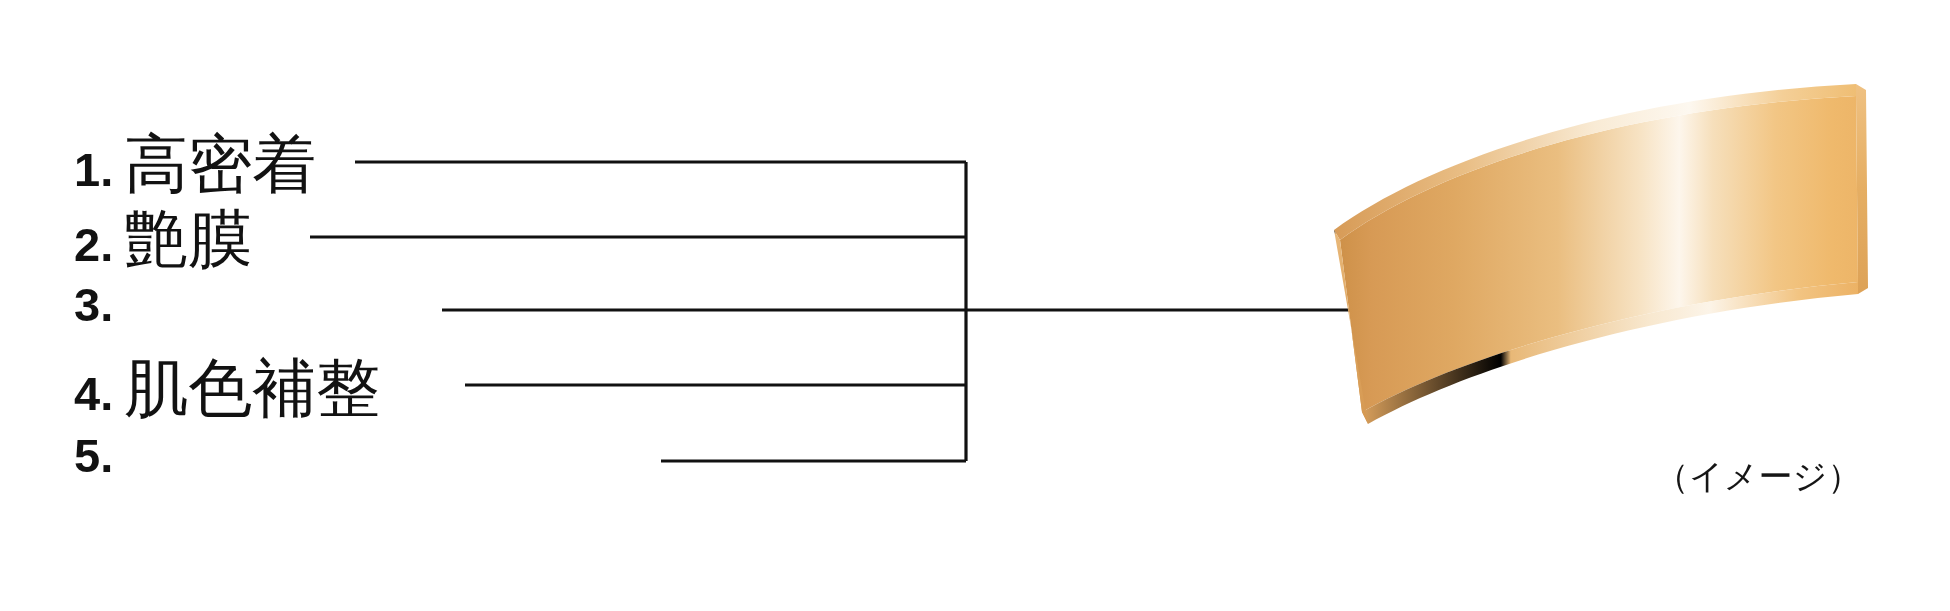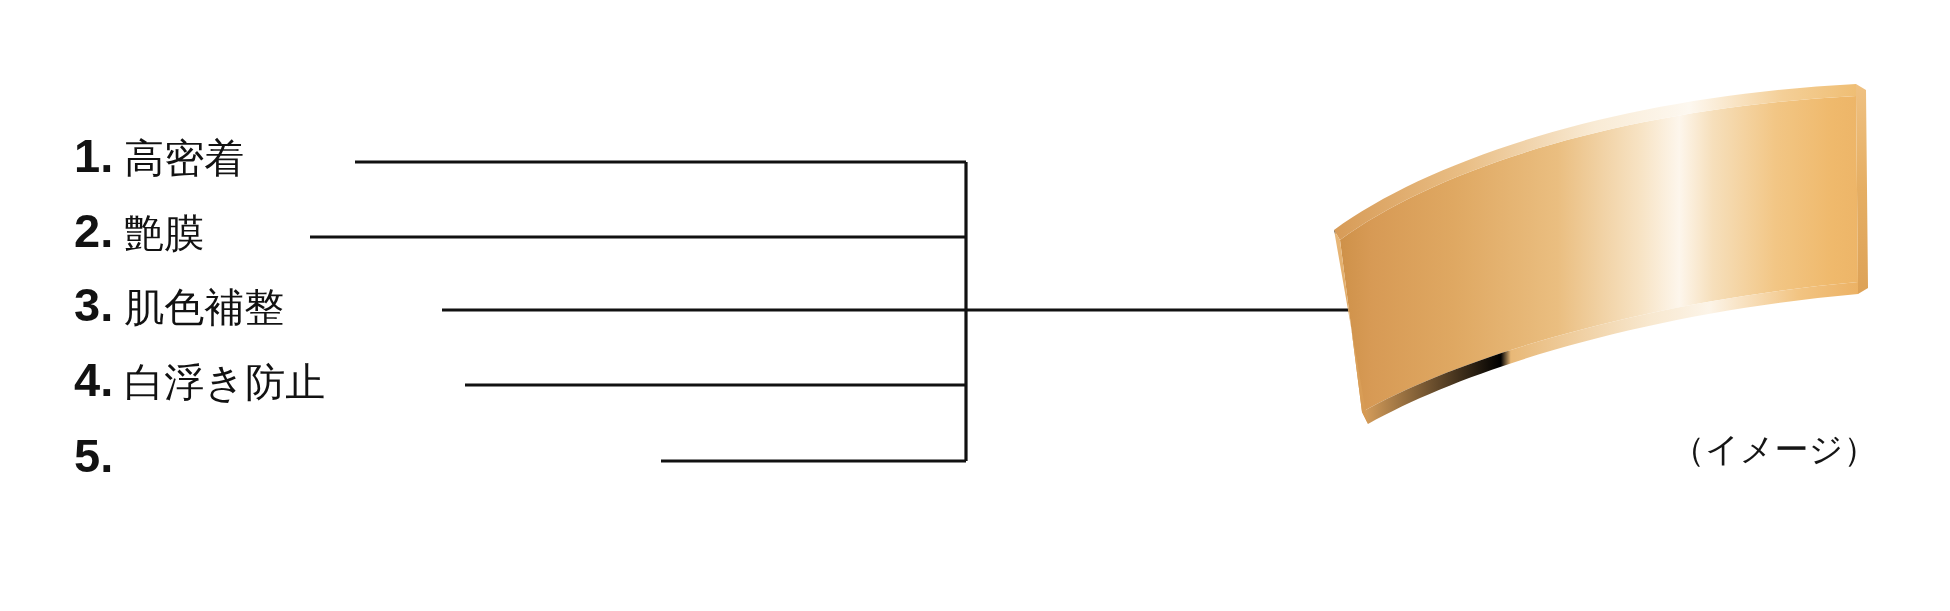--- a/index.html
+++ b/index.html
@@ -35,21 +35,21 @@
     white-space: nowrap;
   }
   .feature-num {
     font-weight: bold;
     font-size: 47px;
     letter-spacing: 0px;
     line-height: 1;
     color: #121212;
   }
   .feature-label {
-    font-size: 40px;
+    font-size: 64px;
     line-height: 1;
     margin-left: 11px;
     color: #121212;
     font-family: "DejaVu Sans", "Liberation Sans", sans-serif;
     font-weight: 400;
   }
   
   .leader-svg {
     position: absolute;
     left: 0;
@@ -62,27 +62,26 @@
   .swatch-wrap {
     position: absolute;
     left: 1300px;
     top: 70px;
     width: 600px;
     height: 420px;
   }
   .swatch-caption {
     position: absolute;
     left: 1655px;
-    top: 432px;
+    top: 459px;
     font-size: 34px;
     line-height: 1;
     color: #151515;
     font-family: "DejaVu Sans", "Liberation Sans", sans-serif;
     white-space: nowrap;
-    margin-left: 16px;
   }
 </style>
 </head>
 <body>
 
 <div id="stage">
 
   <svg class="leader-svg" viewBox="0 0 1950 611" width="1950" height="611" aria-hidden="true">
     <g id="leader-lines" stroke="#111111" stroke-width="3.2" fill="none" shape-rendering="geometricPrecision">
         <line x1="355" y1="162" x2="966" y2="162" stroke="#111111"></line>
@@ -106,26 +105,25 @@
       <span class="feature-label">高密着</span>
     </div>
 
     <div class="feature-row" id="row-1" style="top:207px;">
       <span class="feature-num">2.</span>
       <span class="feature-label">艶膜</span>
     </div>
 
     <div class="feature-row" id="row-2" style="top:281px;">
       <span class="feature-num">3.</span>
-      <span class="feature-label">肌色補整</span>
     </div>
 
     <div class="feature-row" id="row-3" style="top:356px;">
       <span class="feature-num">4.</span>
-      <span class="feature-label">白浮き防止</span>
+      <span class="feature-label">肌色補整</span>
     </div>
 
     <div class="feature-row" id="row-4" style="top:432px;">
       <span class="feature-num">5.</span>
     </div>
   </div>
 
   <div class="swatch-wrap">
     <svg viewBox="0 0 600 420" width="600" height="420">
       <defs>

